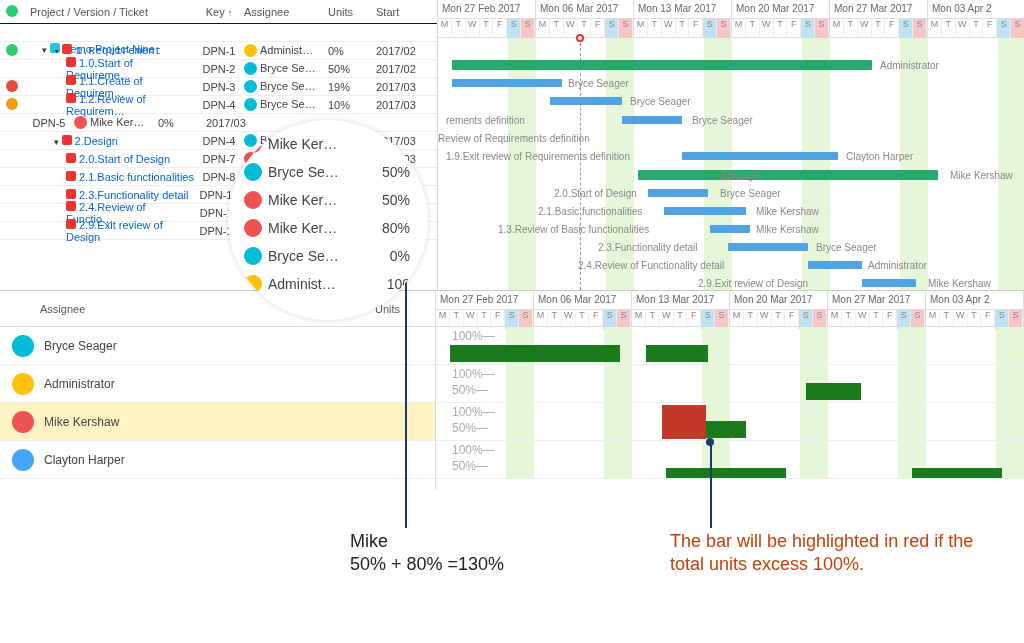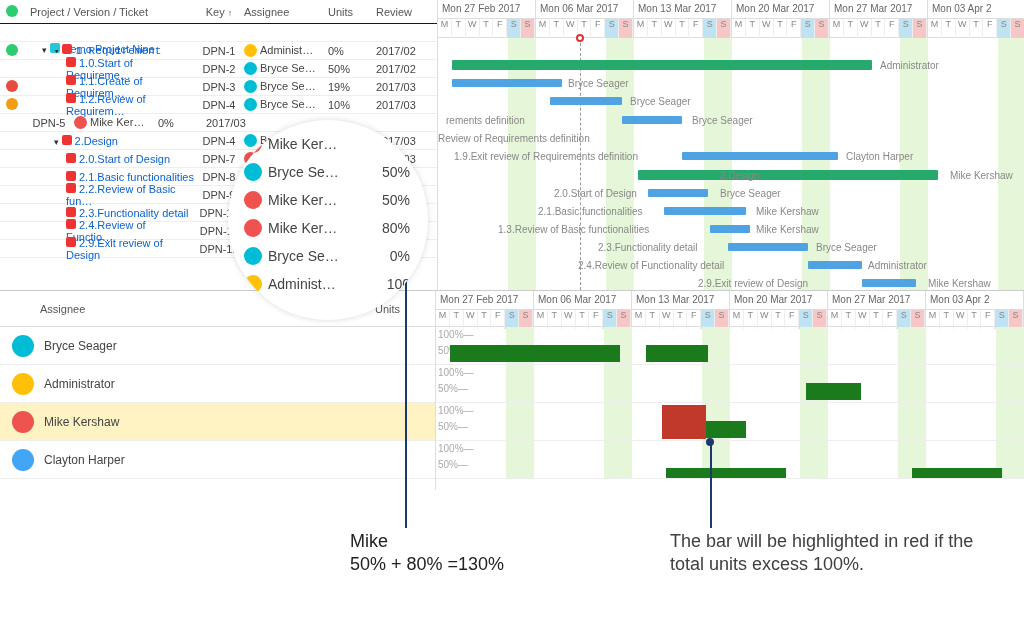--- a/index.html
+++ b/index.html
@@ -60,49 +60,49 @@
 .bottom{display:flex;height:200px;border-top:1px solid #ccc;}
 .bleft{width:438px;border-right:1px solid #ddd;}
 .bhdr{display:flex;height:36px;align-items:center;padding-left:40px;border-bottom:1px solid #ddd;font-size:11px;color:#555;}
 .brow{display:flex;height:38px;align-items:center;border-bottom:1px solid #eee;padding-left:12px;font-size:12px;}
 .brow.hl{background:#fff3c4;}
 .brow .ava{width:22px;height:22px;border-radius:50%;margin-right:10px;}
 
 .bright{flex:1;position:relative;}
 .brhdr{height:36px;border-bottom:1px solid #ddd;display:flex;}
 .brrow{height:38px;border-bottom:1px solid #eee;position:relative;}
-.brrow .tick{position:absolute;left:2px;font-size:10px;color:#aaa;}
+.brrow .tick{position:absolute;left:16px;font-size:12px;color:#aaa;}
 .loadbar{position:absolute;height:17px;background:#1b7a1b;}
 .loadbar.over{background:#c0392b;}
 .brweekend{position:absolute;top:0;bottom:0;width:28px;background:#e6f7d9;}
 
 
 .lens{position:absolute;width:200px;height:200px;border:0px solid #bbb;border-radius:50%;background:#fff;box-shadow:0 0 6px rgba(0,0,0,.15);overflow:hidden;top:120px;left:228px;z-index:20;}
 .lens .lrow{display:flex;height:28px;align-items:center;font-size:14px;padding-left:16px;}
 .lens .lun{width:100px;}
 .lens .lpc{width:60px;text-align:right;padding-right:18px;}
 .lens .lava{width:18px;height:18px;border-radius:50%;margin-right:6px;}
 
 
 .anno1{position:absolute;top:530px;left:350px;font-size:18px;color:#222;line-height:1.3;}
-.anno2{position:absolute;top:530px;left:670px;font-size:18px;color:#404040;line-height:1.25;width:320px;}
+.anno2{position:absolute;top:530px;left:670px;font-size:18px;color:#c2410c;line-height:1.25;width:320px;}
 .annoline{position:absolute;background:#1b3a6b;}
 </style>
 </head>
 <body>
 
 <div class="top">
   <div class="left">
     <div class="hdr">
       <div class="col-status"><span class="statusdot sd-green"></span></div>
       <div class="col-proj">Project / Version / Ticket</div>
       <div class="col-key"><span>Key</span> <span class="sort">↑</span></div>
       <div class="col-assg">Assignee</div>
       <div class="col-units">Units</div>
-      <div class="col-start">Review</div>
+      <div class="col-start">Start</div>
     </div>
     <div id="gridrows">
         <div class="row">
           <div class="col-status"></div>
           <div class="col-proj" style="padding-left: 18px; margin-top: 32px;"><span class="chev">▾</span><span class="badge teal"></span><span class="link">Demo Project Nine</span></div>
           <div class="col-key"></div>
           <div class="col-assg"><span></span></div>
           <div class="col-units"></div>
           <div class="col-start"></div>
         </div>
@@ -160,28 +160,20 @@
           <div class="col-assg"><span class="avatar av-red"></span><span>Mike Ker…</span></div>
           <div class="col-units">50%</div>
           <div class="col-start">2017/03</div>
         </div>
         <div class="row">
           <div class="col-status"></div>
           <div class="col-proj" style="padding-left: 42px;"><span class="badge red"></span><span class="link">2.1.Basic functionalities</span></div>
           <div class="col-key">DPN-8</div>
           <div class="col-assg"><span class="avatar av-red"></span><span>Mike Ker…</span></div>
           <div class="col-units">80%</div>
-          <div class="col-start">2017/03</div>
-        </div>
-        <div class="row">
-          <div class="col-status"></div>
-          <div class="col-proj" style="padding-left: 42px;"><span class="badge red"></span><span class="link">2.2.Review of Basic fun…</span></div>
-          <div class="col-key">DPN-9</div>
-          <div class="col-assg"><span class="avatar av-teal"></span><span>Bryce Se…</span></div>
-          <div class="col-units">0%</div>
           <div class="col-start">2017/03</div>
         </div>
         <div class="row">
           <div class="col-status"></div>
           <div class="col-proj" style="padding-left: 42px;"><span class="badge red"></span><span class="link">2.3.Functionality detail</span></div>
           <div class="col-key">DPN-10</div>
           <div class="col-assg"><span class="avatar av-yellow"></span><span>Administ…</span></div>
           <div class="col-units">100%</div>
           <div class="col-start">2017/03</div>
         </div>
@@ -299,21 +291,21 @@
         <div class="gbar gb-blue" style="left: 272px; top: 187px; width: 40px;"></div>
         <div class="gbar gb-blue" style="left: 290px; top: 205px; width: 80px;"></div>
         <div class="gbar gb-blue" style="left: 370px; top: 223px; width: 54px;"></div>
         <div class="gbar gb-blue" style="left: 424px; top: 241px; width: 54px;"></div>
         <div class="gtxt" style="left: 442px; top: 22px;">Administrator</div>
         <div class="gtxt" style="left: 130px; top: 40px;">Bryce Seager</div>
         <div class="gtxt" style="left: 192px; top: 58px;">Bryce Seager</div>
         <div class="gtxt" style="left: 254px; top: 77px;">Bryce Seager</div>
         <div class="gtxt" style="left: 8px; top: 77px;">rements definition</div>
         <div class="gtxt" style="left: 0px; top: 95px;">Review of Requirements definition</div>
-        <div class="gtxt" style="left: 16px; top: 113px;">1.9.Exit review of Requirements definition</div>
+        <div class="gtxt" style="left: 8px; top: 113px;">1.9.Exit review of Requirements definition</div>
         <div class="gtxt" style="left: 408px; top: 113px;">Clayton Harper</div>
         <div class="gtxt" style="left: 282px; top: 132px;">2.Design</div>
         <div class="gtxt" style="left: 512px; top: 132px;">Mike Kershaw</div>
         <div class="gtxt" style="left: 116px; top: 150px;">2.0.Start of Design</div>
         <div class="gtxt" style="left: 282px; top: 150px;">Bryce Seager</div>
         <div class="gtxt" style="left: 100px; top: 168px;">2.1.Basic functionalities</div>
         <div class="gtxt" style="left: 318px; top: 168px;">Mike Kershaw</div>
         <div class="gtxt" style="left: 60px; top: 186px;">1.3.Review of Basic functionalities</div>
         <div class="gtxt" style="left: 318px; top: 186px;">Mike Kershaw</div>
         <div class="gtxt" style="left: 160px; top: 204px;">2.3.Functionality detail</div>

